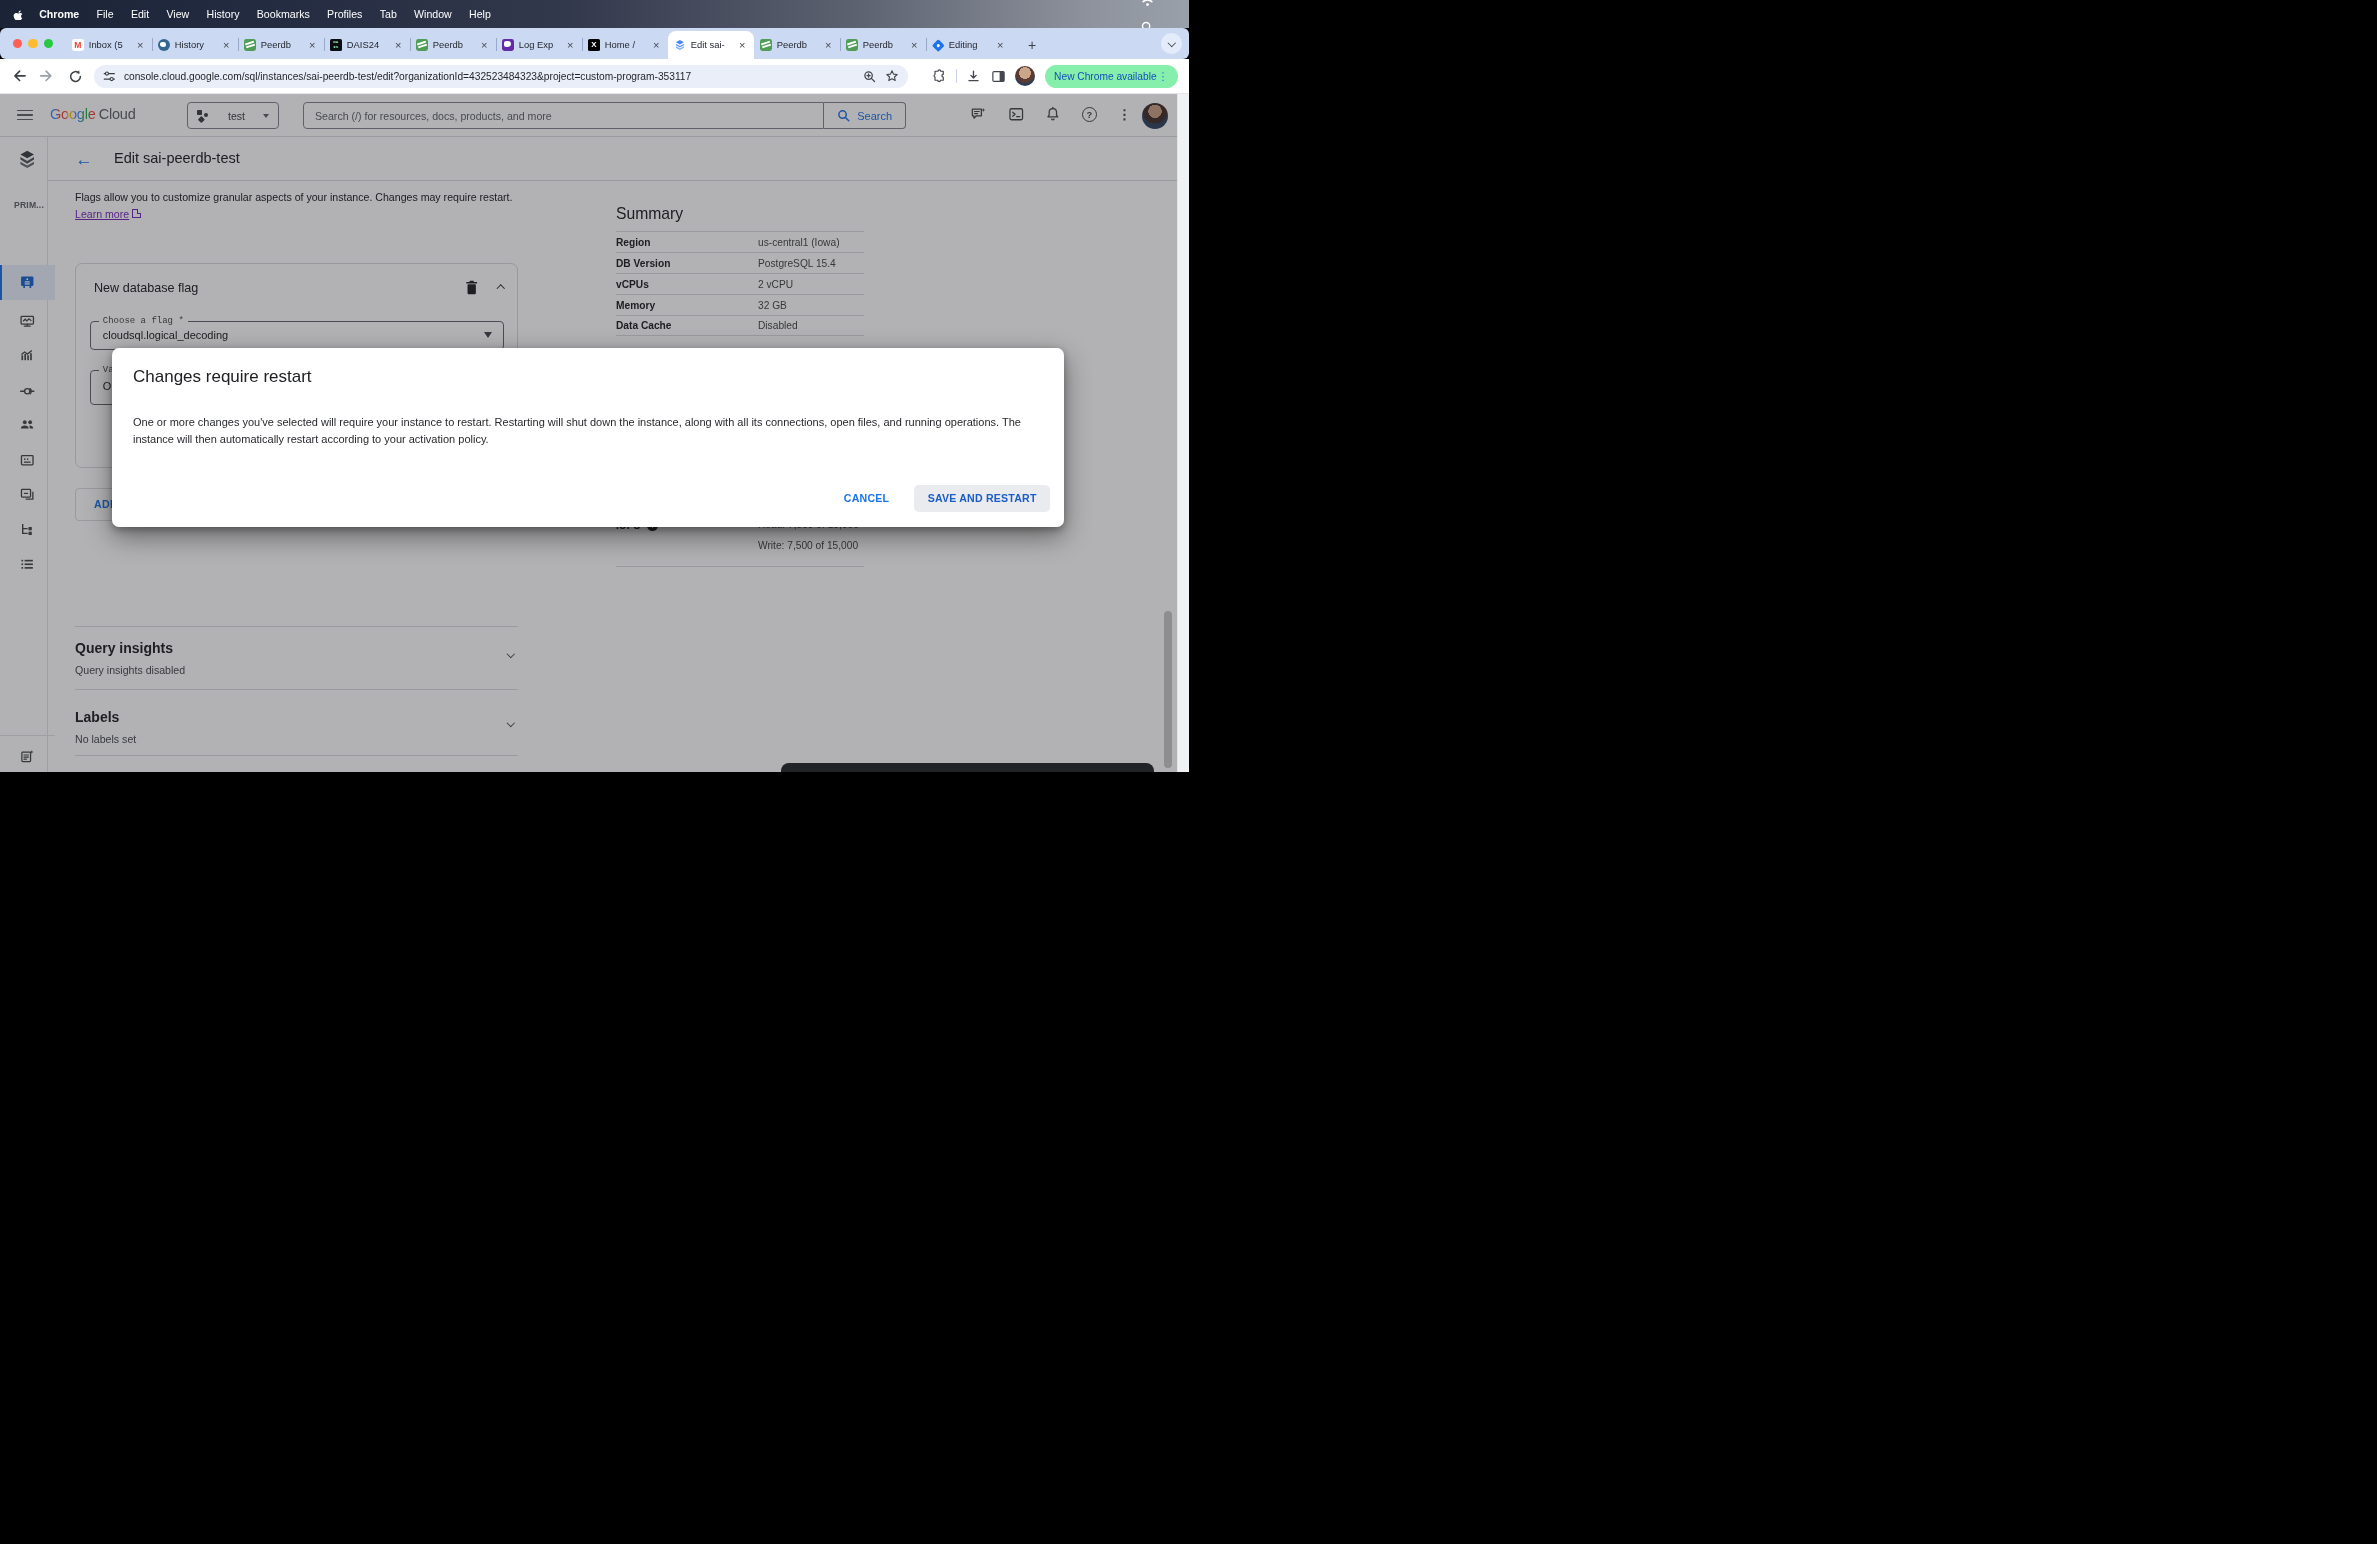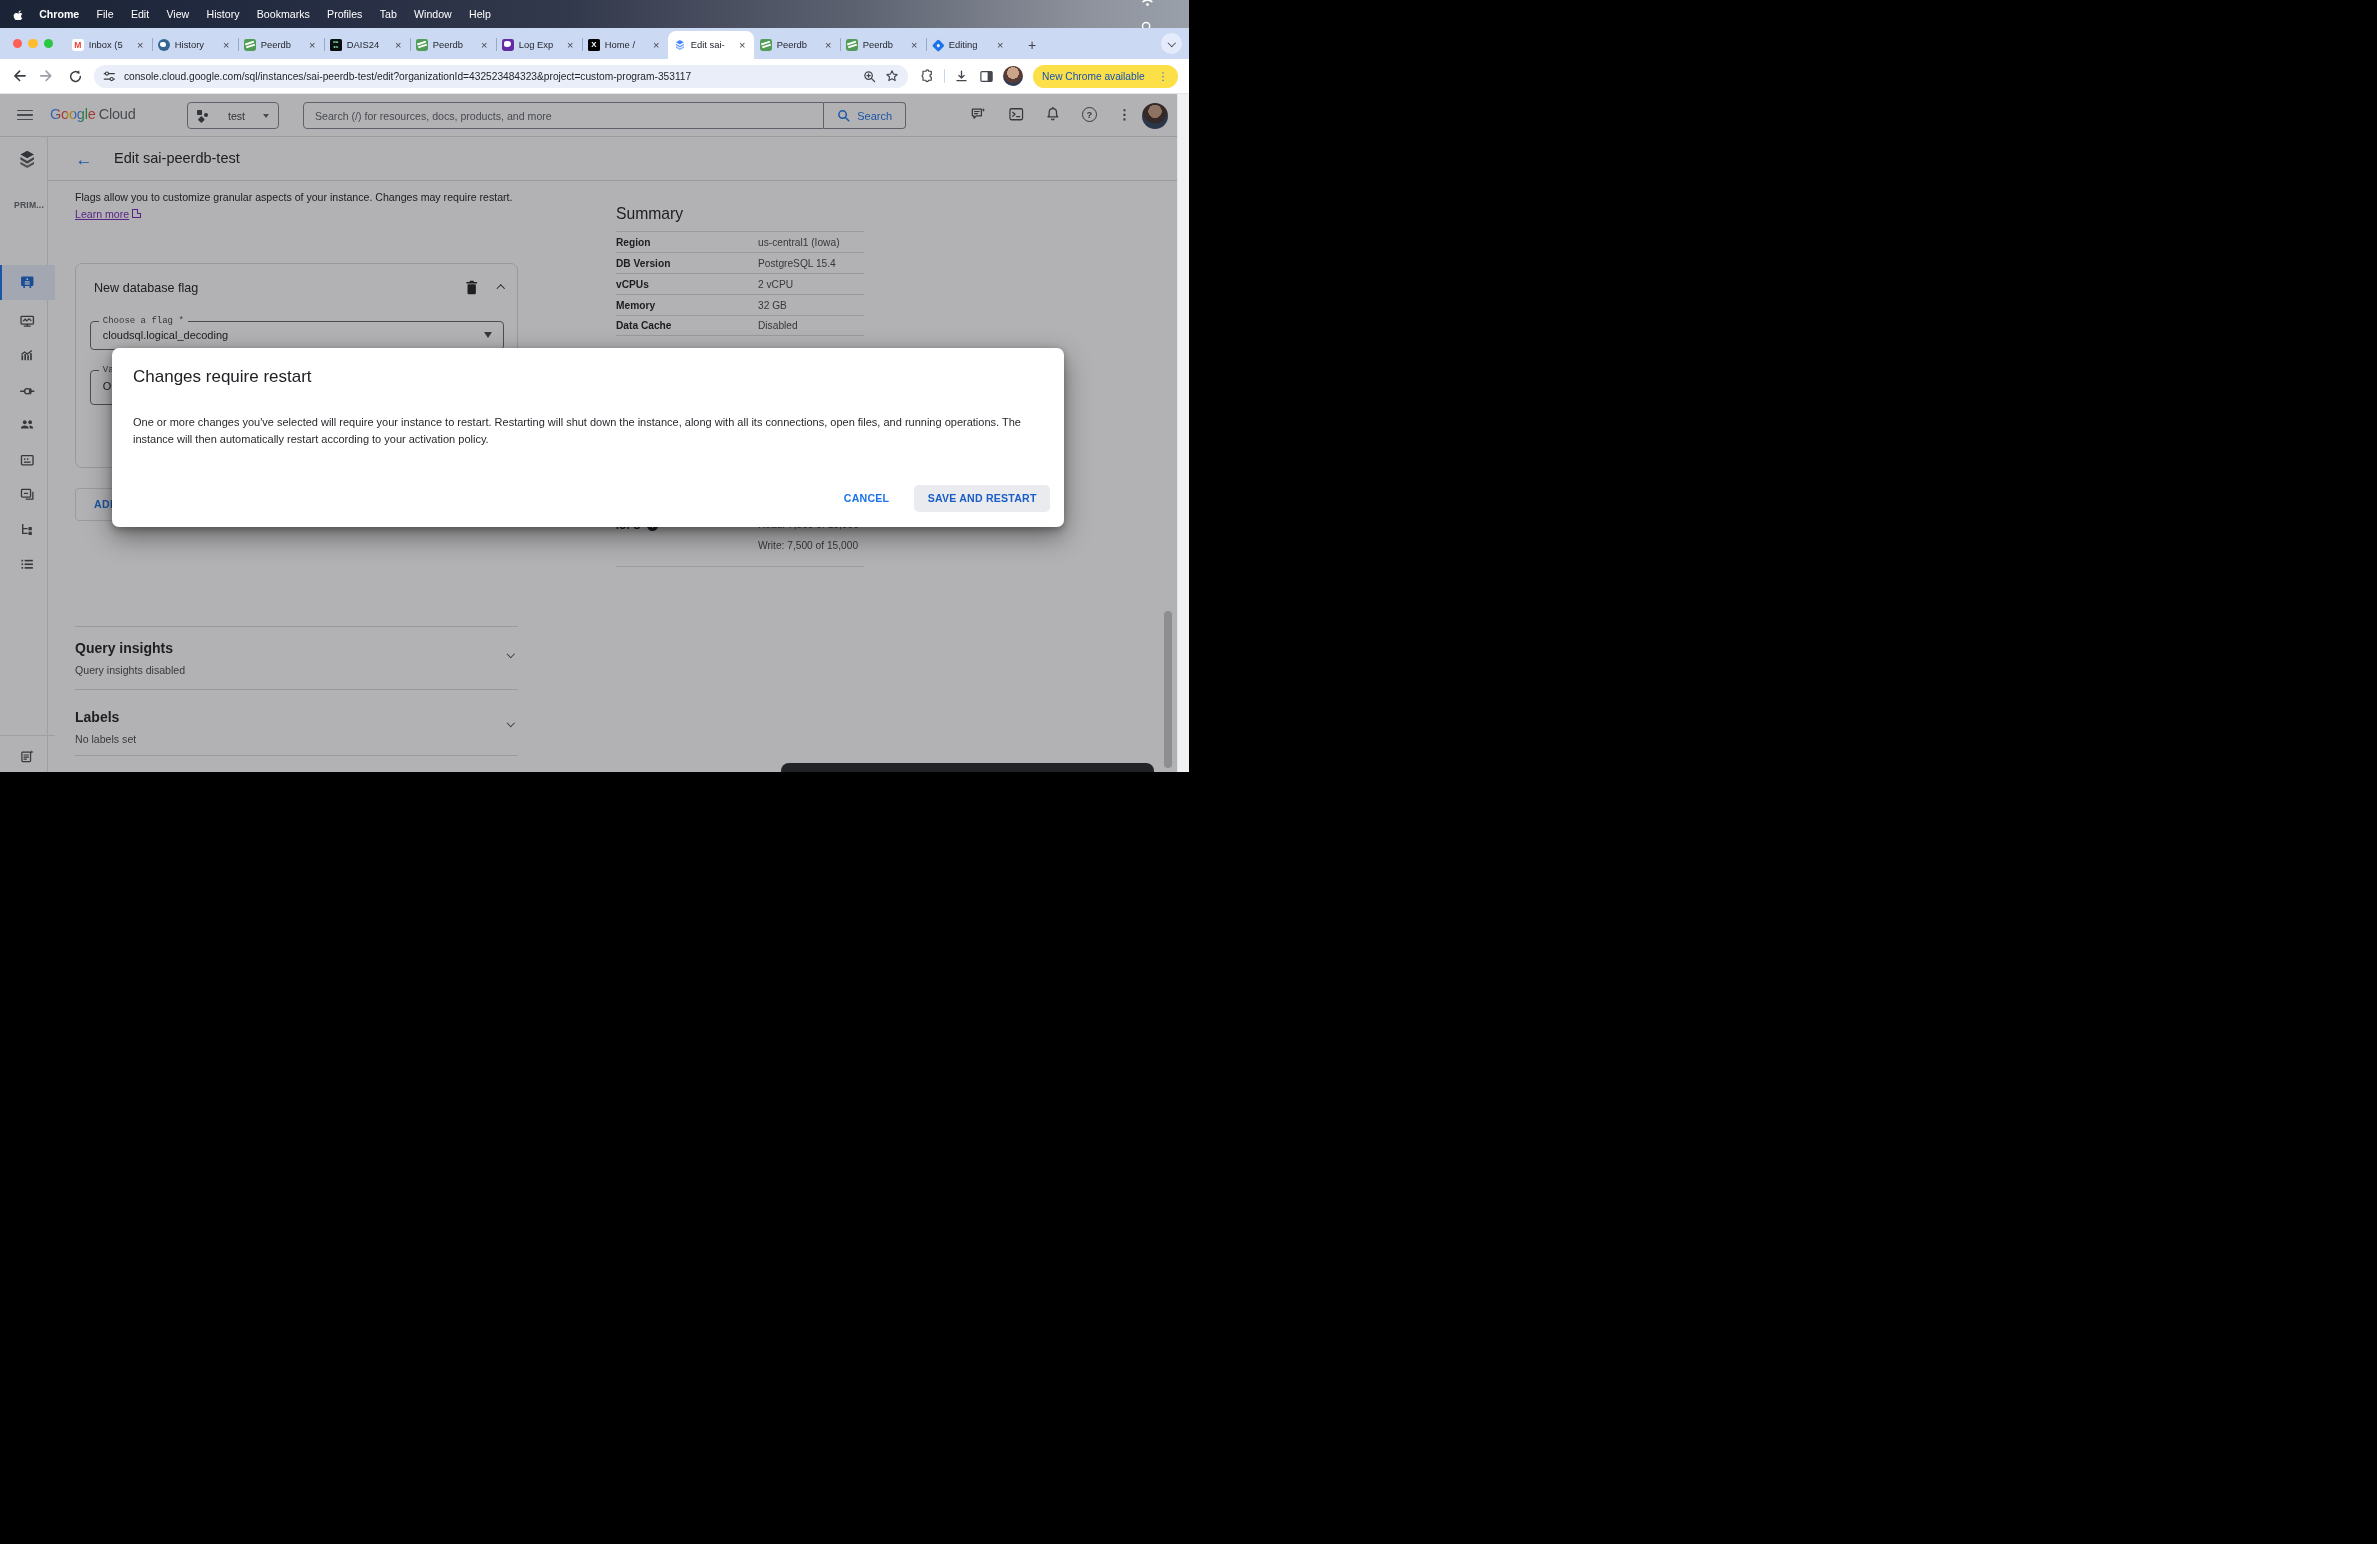--- a/index.html
+++ b/index.html
@@ -23,21 +23,21 @@
   .st-blocks i:nth-child(3){ bottom:0; left:6.3px; }
   .st-app { width:15.7px; height:15.7px; border-radius:3.9px; background:rgba(255,255,255,.28); display:flex; align-items:center; justify-content:center; }
   .st-app i { width:0; height:0; border-left:3.9px solid transparent; border-right:3.9px solid transparent; border-bottom:6.3px solid #e8e9ee; }
   .st-batt { width:19px; height:9.4px; border:1.2px solid rgba(255,255,255,.9); border-radius:2.4px; position:relative; }
   .st-batt::after { content:""; position:absolute; right:-3.1px; top:2.4px; width:1.6px; height:3.1px; background:rgba(255,255,255,.9); border-radius:0 0.8px 0.8px 0; }
   .st-batt i { position:absolute; left:0.8px; top:0.8px; bottom:0.8px; width:7.9px; background:#fff; border-radius:0.8px; }
   .st-siri { width:13.4px; height:13.4px; border-radius:50%;
     background:radial-gradient(circle at 35% 35%, #b7e3f7 0%, #7fa6f2 40%, #d66bd0 70%, #4256a8 100%); }
 
   
-  .tabstrip { position:absolute; top:28px; left:0; right:0; height:31px; background:#ccd9f3; }
+  .tabstrip { position:absolute; top:28px; left:0; right:0; height:31px; background:#ccd9f3;border-radius:6px; }
   .lights { position:absolute; left:12.6px; top:11px; display:flex; gap:6.3px; }
   .light { width:9.4px; height:9.4px; border-radius:50%; }
   .light.r { background:#ff5f57; } .light.y { background:#febc2e; } .light.g { background:#28c840; }
   .tabs { position:absolute; left:66px; top:3.1px; display:flex; height:27.5px; }
   .tab { width:86px; height:27.5px; display:flex; align-items:center; gap:4.7px; padding:0 5.5px;
     border-radius:7.9px 7.9px 0 0; position:relative; color:#23272f; }
   .tab:not(.active)+.tab:not(.active)::before { content:""; position:absolute; left:0; top:7px; height:13.4px; width:0.8px; background:rgba(90,110,150,.45); }
   .tab.active { background:#fff; }
   .tab-label { flex:1; font-size:9.4px; white-space:nowrap; overflow:hidden; }
   .tab-x { width:12.6px; height:12.6px; flex:none; display:flex; align-items:center; justify-content:center;
@@ -73,22 +73,22 @@
   
   .toolbar { position:absolute; top:59px; left:0; right:0; height:35px; background:#fff; border-bottom:0.8px solid #e4e6ea; }
   .nav-ic { position:absolute; top:6.3px; width:22px; height:22px; display:flex; align-items:center; justify-content:center; }
   .omnibox { position:absolute; left:94px; top:5.5px; width:814px; height:23.6px; border-radius:11.8px;
     background:#e9eef8; display:flex; align-items:center; padding:0 9.4px; gap:7.9px; }
   .omni-url { font-size:10.2px; color:#24262b; white-space:nowrap; overflow:hidden; flex:1; }
   .tb-right { position:absolute; right:11px; top:5.5px; display:flex; align-items:center; gap:9.4px; height:23.6px; }
   .tb-divider { width:0.8px; height:14px; background:#c9d4ea; }
   .tb-avatar { width:20.4px; height:20.4px; border-radius:50%;
     background:radial-gradient(circle at 50% 35%, #caa58a 0 35%, #5a3b33 36% 60%, #2e3c55 61% 100%); }
-  .update-pill { height:23.6px; border-radius:11.8px; background:#fde047; color:#1450b8; font-size:10.2px; font-weight:500;
-    display:flex; align-items:center; gap:13px; padding:0 9.4px; }
+  .update-pill { height:23.6px; border-radius:11.8px; background:#86efac; color:#1450b8; font-size:10.2px; font-weight:500;
+    display:flex; align-items:center; gap:1px; padding:0 9.4px; }
   .update-pill .dots { color:#1a73e8; font-size:11px; }
   .update-pill .dots::before { content:"⋮"; }
 
   
   .content { position:absolute; top:94px; left:0; right:11.8px; bottom:0; background:#fff; overflow:hidden; }
   .edge-strip { position:absolute; top:94px; right:0; bottom:0; width:11.8px; background:#f0f1f3; border-left:0.8px solid #e2e4e8; }
 
   
   .gc-header { position:absolute; top:0; left:0; right:0; height:43px; border-bottom:0.8px solid #dadce0; background:#fff; }
   .burger { position:absolute; left:17.3px; top:14px; width:15.7px; height:14px; display:flex; flex-direction:column; justify-content:space-between; padding:1.6px 0; }

